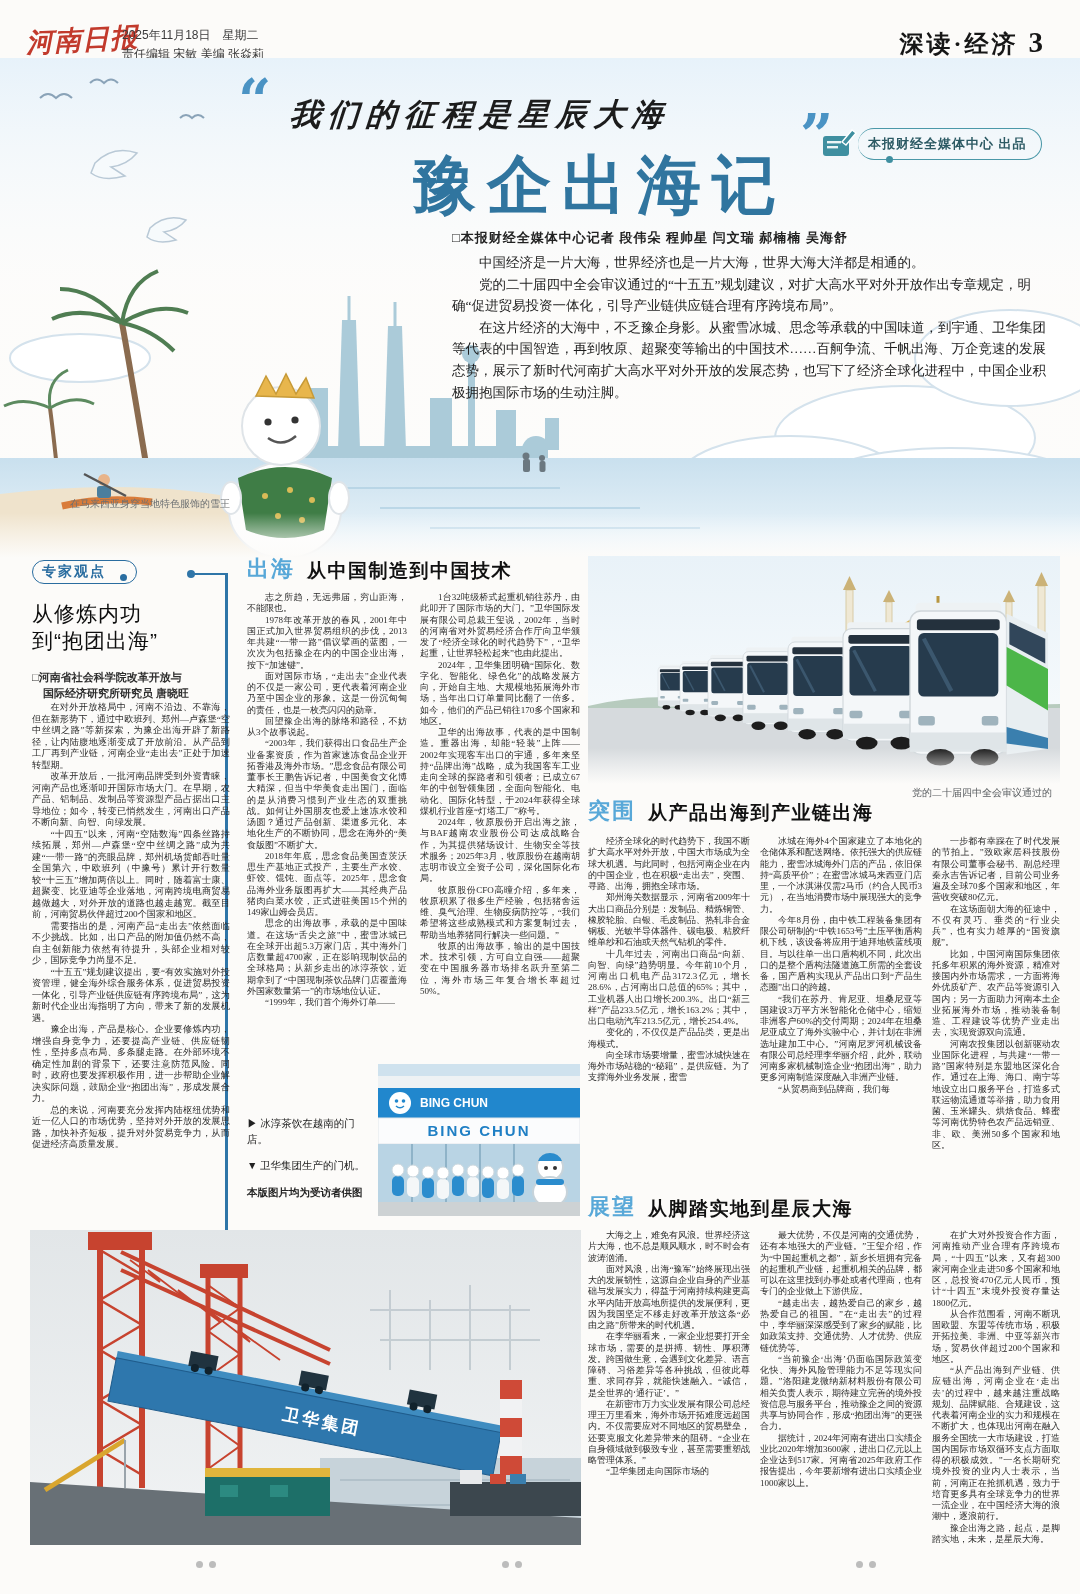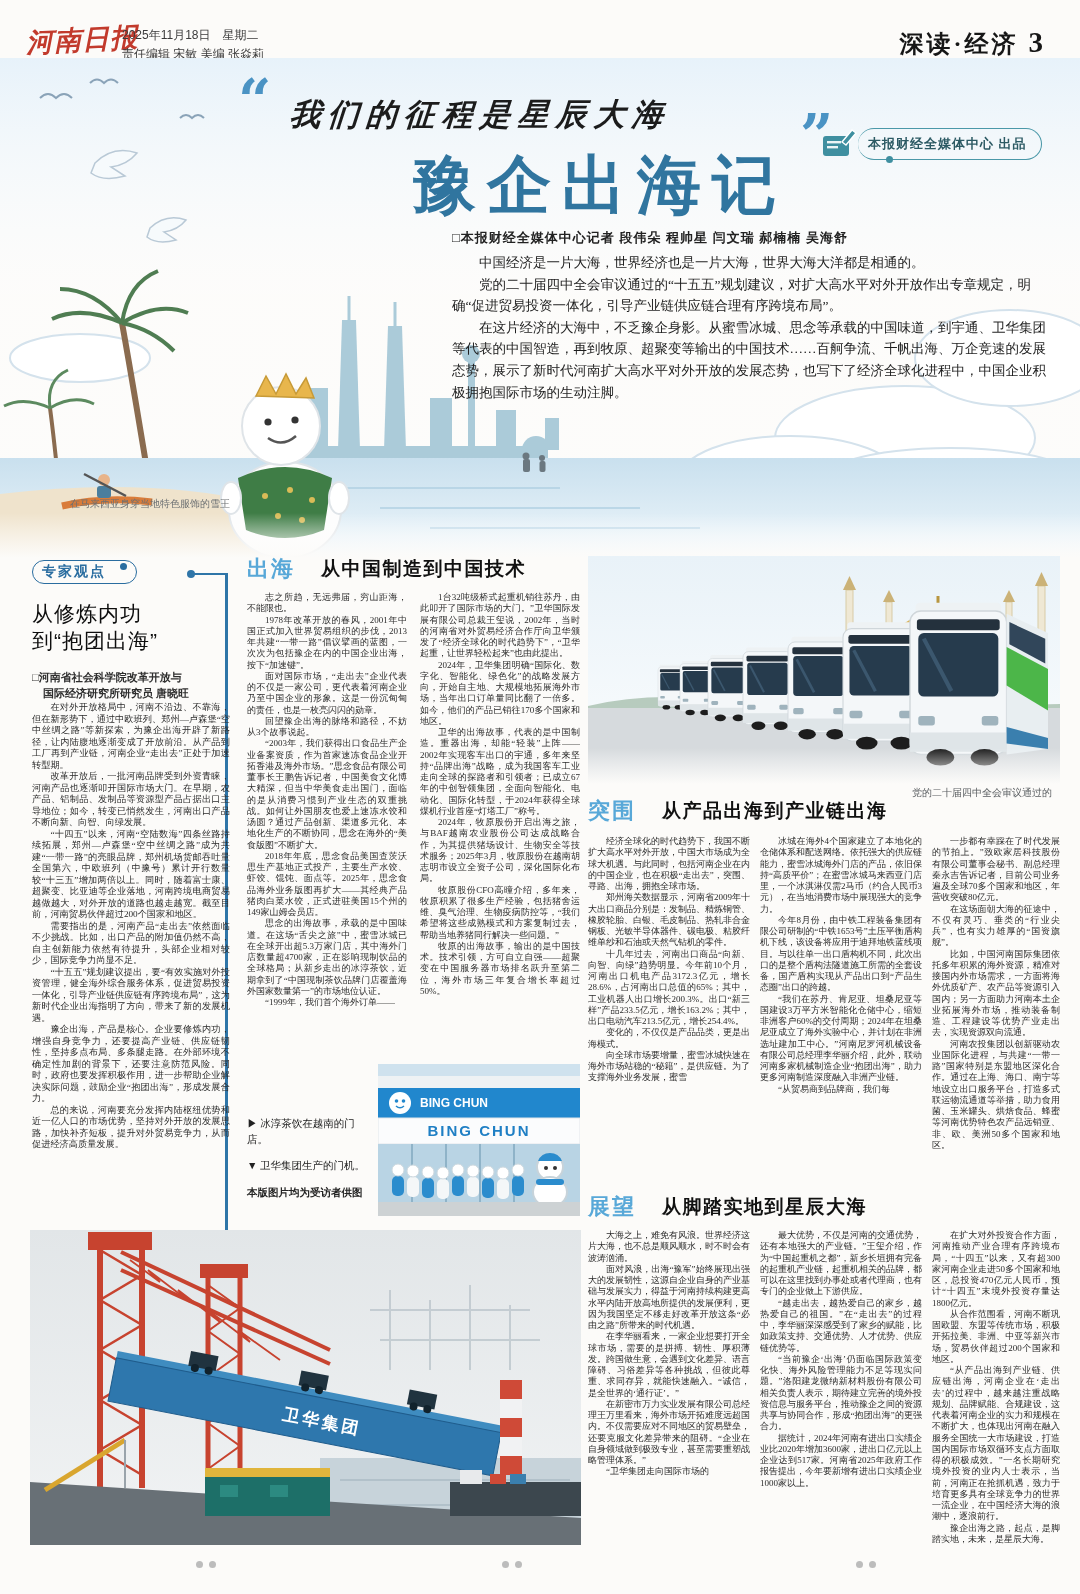--- a/index.html
+++ b/index.html
@@ -23,32 +23,32 @@
   .badge-label{border:1px solid #4a98a8;border-left:none;border-radius:16px;padding:6px 14px 6px 10px;
                font-size:13px;font-weight:bold;color:#2c5a64;letter-spacing:1px;position:relative;}
   .badge-dot{position:absolute;left:28px;bottom:-4px;width:7px;height:7px;border-radius:50%;background:#3f8fa0;}
   .hero-byline{left:452px;top:229px;font-size:13px;font-weight:bold;color:#222;letter-spacing:1px;}
   .intro{left:452px;top:252px;width:600px;font-family:"Liberation Serif","DejaVu Serif",serif;
          font-size:13.5px;line-height:1.6;color:#1d1d1d;}
   .intro p{margin:0;text-indent:2em;}
   .illus-cap{left:70px;top:497px;font-family:"Liberation Serif",serif;font-size:10px;color:#6b6f72;}
   
   .expert-label{border:1.5px solid #2a6da0;border-radius:12px;padding:2px 9px;display:inline-flex;
-                align-items:flex-start;gap:14px;font-size:14px;font-weight:bold;color:#2a6da0;letter-spacing:2px;}
+                align-items:flex-end;gap:14px;font-size:14px;font-weight:bold;color:#2a6da0;letter-spacing:2px;}
   .expert-label .d{width:7px;height:7px;border-radius:50%;background:#2a6da0;}
   .expert-title{font-size:21px;font-weight:normal;color:#0e0e0e;line-height:1.3;letter-spacing:1px;}
   .expert-byline{font-size:11px;font-weight:bold;color:#2e2e2e;line-height:1.5;}
   .conn-dot{left:187px;top:570px;width:8px;height:8px;border-radius:50%;background:#2f75a8;}
   .conn-h{left:191px;top:573px;width:36px;height:2px;background:#2f75a8;}
   .conn-v{left:225px;top:573px;width:3px;height:672px;background:#2f75a8;}
   
   .col{position:absolute;font-family:"Liberation Serif","DejaVu Serif",serif;font-size:9px;
        line-height:1.25;color:#2b2b2b;text-align:justify;overflow:hidden;}
   .col p{margin:0;text-indent:2em;}
-  .sec-head{position:absolute;display:flex;align-items:center;gap:26px;white-space:nowrap;font-family:Liberation Mono, monospace;}
+  .sec-head{position:absolute;display:flex;align-items:flex-end;gap:12px;white-space:nowrap;font-family:Liberation Mono, monospace;}
   .sec-tag{font-weight:bold;font-size:22px;color:#58a8d8;letter-spacing:2px;}
   .sec-title{font-weight:bold;font-size:19px;color:#111;letter-spacing:1.5px;}
   .photo-cap{font-family:"Liberation Serif",serif;font-size:10px;color:#595d60;}
   .mid-caps{left:247px;top:1116px;width:126px;font-family:"Liberation Serif",serif;
             font-size:10.5px;color:#222;line-height:1.5;}
   .mid-caps .credit{font-family:"Liberation Sans",sans-serif;font-weight:bold;font-size:10.5px;margin-top:12px;}
   .photo{position:absolute;overflow:hidden;}
   .dots{position:absolute;top:1561px;display:flex;gap:6px;}
   .dots i{width:7px;height:7px;border-radius:50%;background:#bcbcbc;}
 </style>

